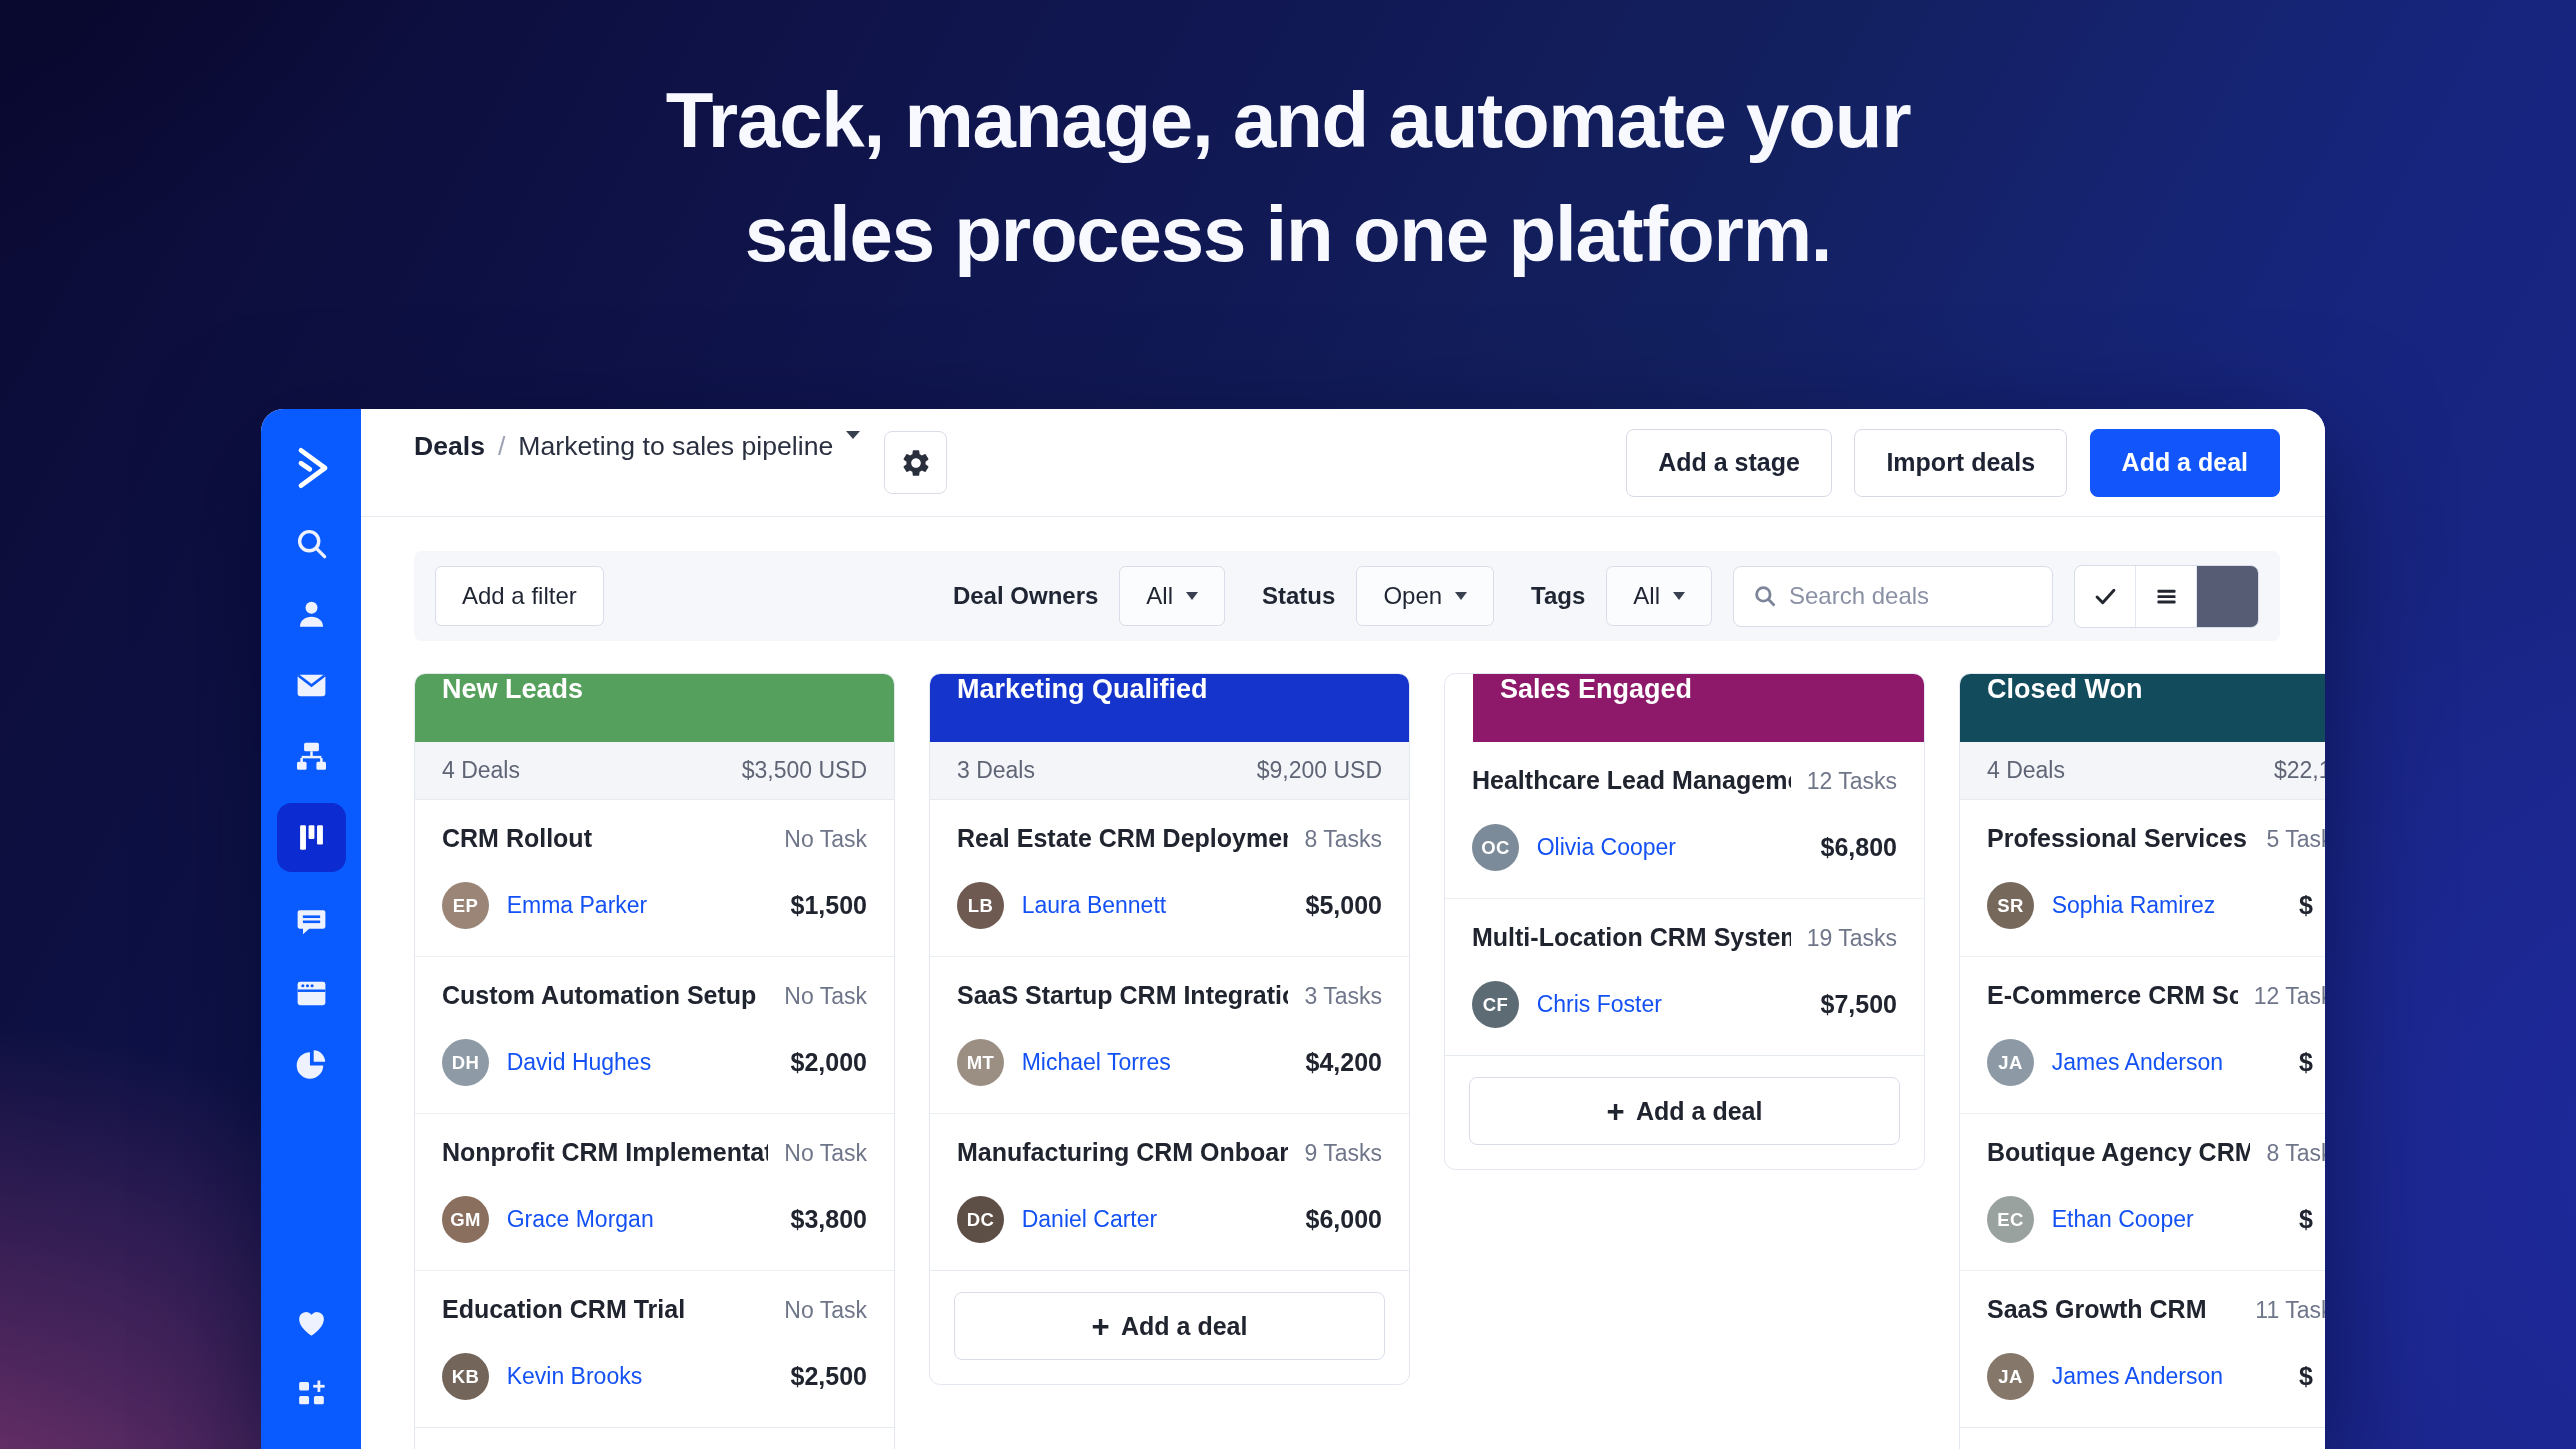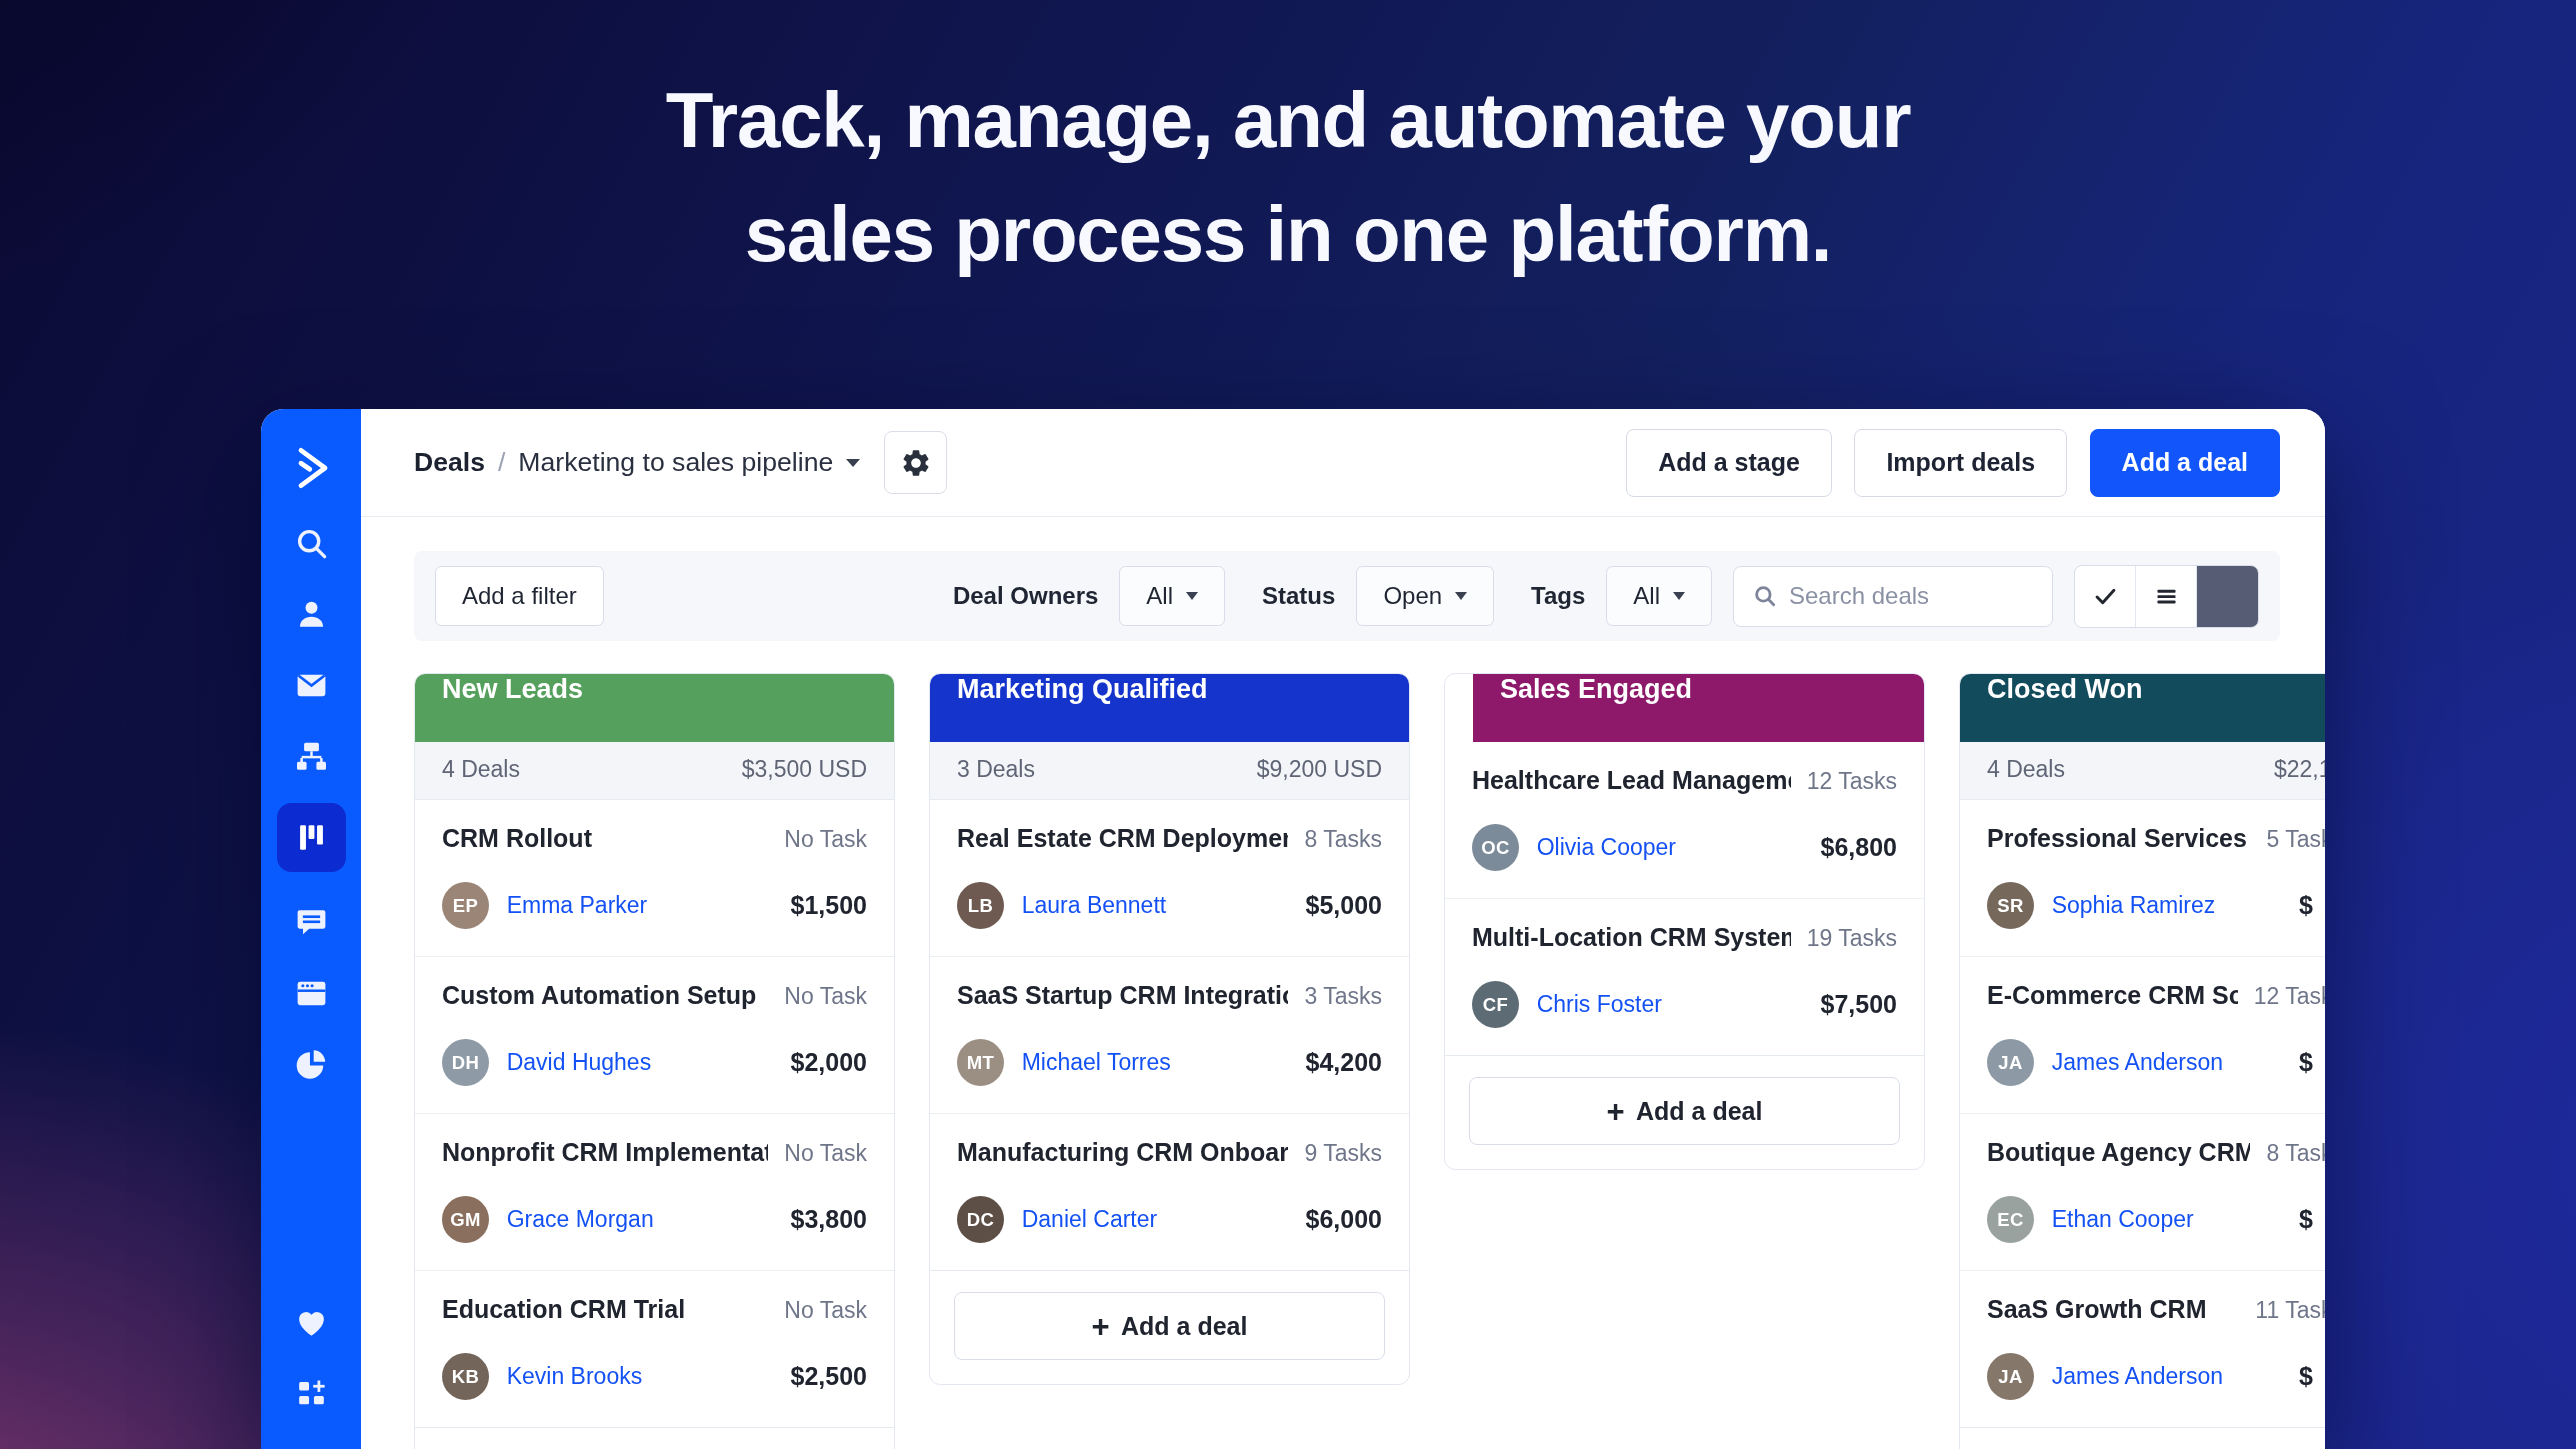--- a/index.html
+++ b/index.html
@@ -40,21 +40,21 @@
   }
   .side-spacer { flex:1; }
 
   
   .main { flex:1; min-width:0; display:flex; flex-direction:column; background:#fff; }
 
   .topbar {
     height:108px; flex:0 0 108px; display:flex; align-items:center;
     padding:0 45px 0 53px; border-bottom:1.6px solid #e8ecf2;
   }
-  .crumb { display:flex; align-items:center; }
+  .crumb { display:flex; }
   .crumb-root { font-size:26.6px; font-weight:700; color:#1c2230; }
   .crumb-sep  { font-size:26.6px; color:#9aa1b2; margin:0 13px; }
   .crumb-cur  { font-size:26.6px; color:#2a3040; }
   .caret { width:0; height:0; border-left:7.2px solid transparent; border-right:7.2px solid transparent; border-top:8.9px solid #39404f; margin-left:13px; }
   .gear-btn {
     width:63px; height:63px; margin-left:24px; border:1.6px solid #d9dee9; border-radius:8px;
     background:#fff; display:flex; align-items:center; justify-content:center; cursor:pointer;
   }
   .gear-btn svg { width:32px; height:32px; fill:#2a2f3c; }
   .topbar-actions { margin-left:auto; display:flex; gap:22.5px; }
@@ -95,22 +95,22 @@
   .seg-dark { background:var(--c-toggle,#555c74); }
 
   
   .board { padding:32px 0 0 53px; display:flex; gap:34px; align-items:flex-start; flex:1; }
   .col {
     width:481px; flex:0 0 481px; background:#fff; border:1.6px solid #e3e7f0; border-radius:11.3px; overflow:hidden;
   }
   .col-head { height:68px; display:flex; align-items:flex-start; padding:0 27px; }
   .col-head span { font-size:27px; font-weight:700; color:#fff; }
   .col-summary {
-    height:58px; background:#f3f5f9; border-bottom:1.6px solid #e6eaf1; display:flex; align-items:flex-end;
-    justify-content:space-between; padding:16px 27px; font-size:23px; color:#5f6575;
+    height:58px; background:#f3f5f9; border-bottom:1.6px solid #e6eaf1; display:flex; align-items:center;
+    justify-content:space-between; padding:4px 27px; font-size:23px; color:#5f6575;
   }
   .deal { padding:24px 27px 27px; cursor:pointer; }
   .deal + .deal { border-top:1.6px solid #eceff4; }
   .deal-top { display:flex; justify-content:space-between; align-items:baseline; gap:16px; }
   .deal-title { font-size:25px; font-weight:600; color:#20242f; white-space:nowrap; overflow:hidden; }
   .deal-task { font-size:23px; color:#6f768a; white-space:nowrap; }
   .deal-bottom { margin-top:29px; display:flex; align-items:center; }
   .avatar {
     width:47px; height:47px; border-radius:50%; flex:0 0 47px; display:flex; align-items:center; justify-content:center;
     color:#fff; font-size:18.5px; font-weight:700; letter-spacing:0.4px;

